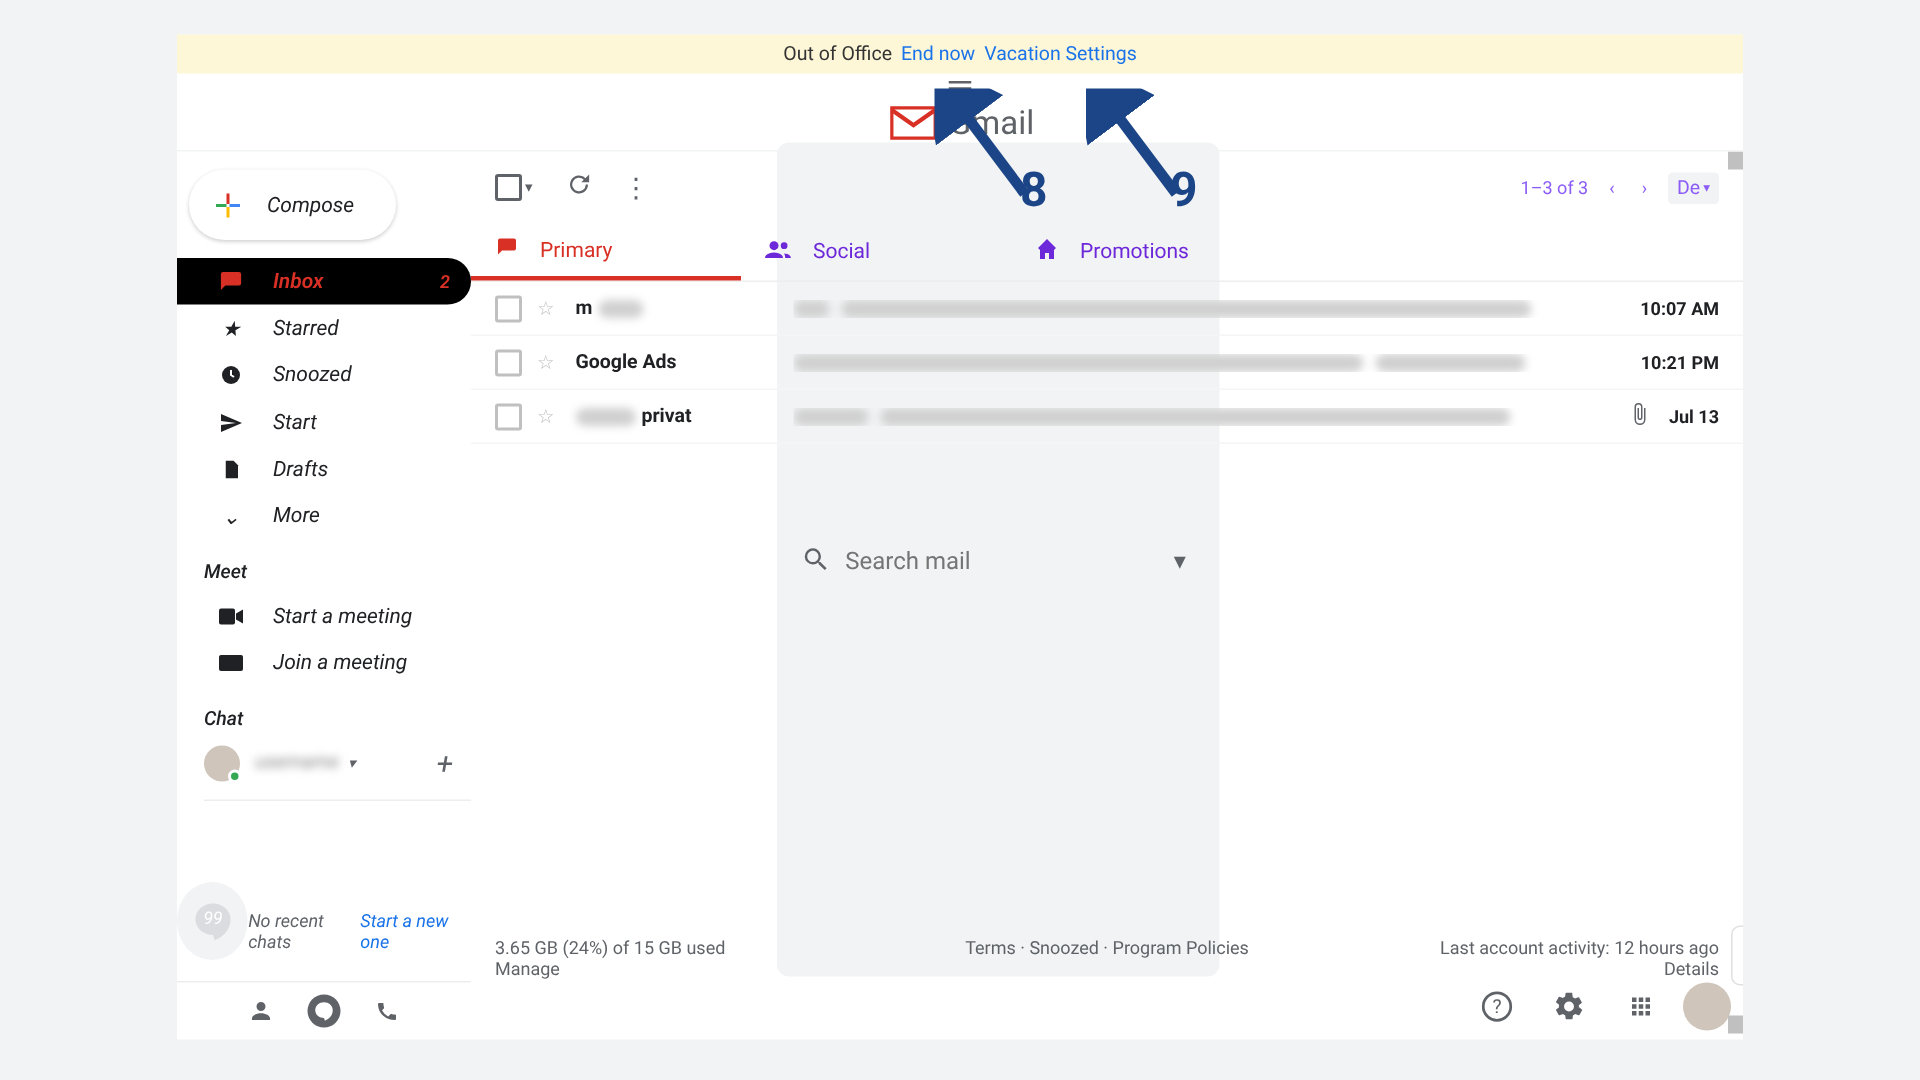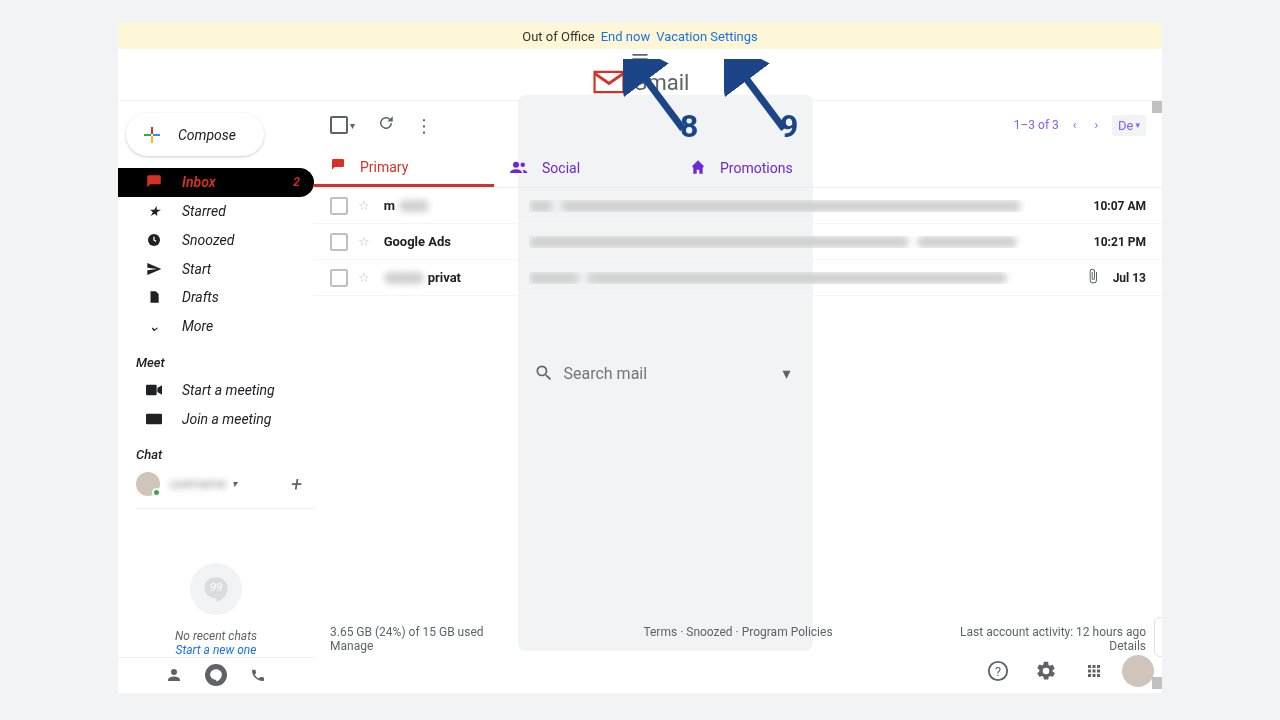--- a/index.html
+++ b/index.html
@@ -31,21 +31,21 @@
 .nav-item .nav-icon { width:20px; margin-right:18px; display:flex; justify-content:center; }
 .nav-item .badge { margin-left:auto; margin-right:14px; color:#d93025; font-weight:600; font-size:12px; }
 .section-title { font-size:13px; font-weight:500; color:#202124; padding: 14px 12px 6px 18px; }
 .chat-row { display:flex; align-items:center; padding:4px 12px 4px 18px; font-size:13px; color:#5f6368; }
 .chat-avatar { width:24px; height:24px; border-radius:50%; background:#cfc5ba; position:relative; margin-right:10px; }
 .chat-dot { position:absolute; bottom:-1px; right:-1px; width:9px; height:9px; background:#34a853; border:2px solid #fff; border-radius:50%; }
 .chat-blur { filter: blur(3px); color:#888; }
 .chat-add { margin-left:auto; color:#5f6368; font-size:20px; cursor:pointer; }
 .chat-divider { border-top:1px solid #eee; margin: 8px 0 0 18px; }
 
-.hangouts { margin-top: 54px; display:flex; flex-direction:column; align-items:center; color:#5f6368; font-size:12px; }
+.hangouts { margin-top: 54px; display:flex; flex-direction:row; align-items:center; color:#5f6368; font-size:12px; }
 .hangout-bubble { width:52px; height:52px; border-radius:50%; background:#f1f3f4; display:flex; align-items:center; justify-content:center; color:#dadce0; margin-bottom:14px; }
 .hangout-link { color:#1a73e8; cursor:pointer; }
 
 .bottom-tabs { margin-top:auto; height:40px; display:flex; align-items:center; justify-content:center; gap:20px; border-top:1px solid #eee; color:#5f6368; }
 .bottom-tabs .tab-ico { width:22px; height:22px; display:flex; align-items:center; justify-content:center; cursor:pointer; }
 .bottom-tabs .active-tab { background:#5f6368; color:#fff; border-radius:50%; }
 
 .main { flex:1; display:flex; flex-direction:column; position:relative; }
 .toolbar { height:48px; display:flex; align-items:center; padding: 0 16px; }
 .select-box { width:18px; height:18px; border:2px solid #5f6368; border-radius:2px; cursor:pointer; }

